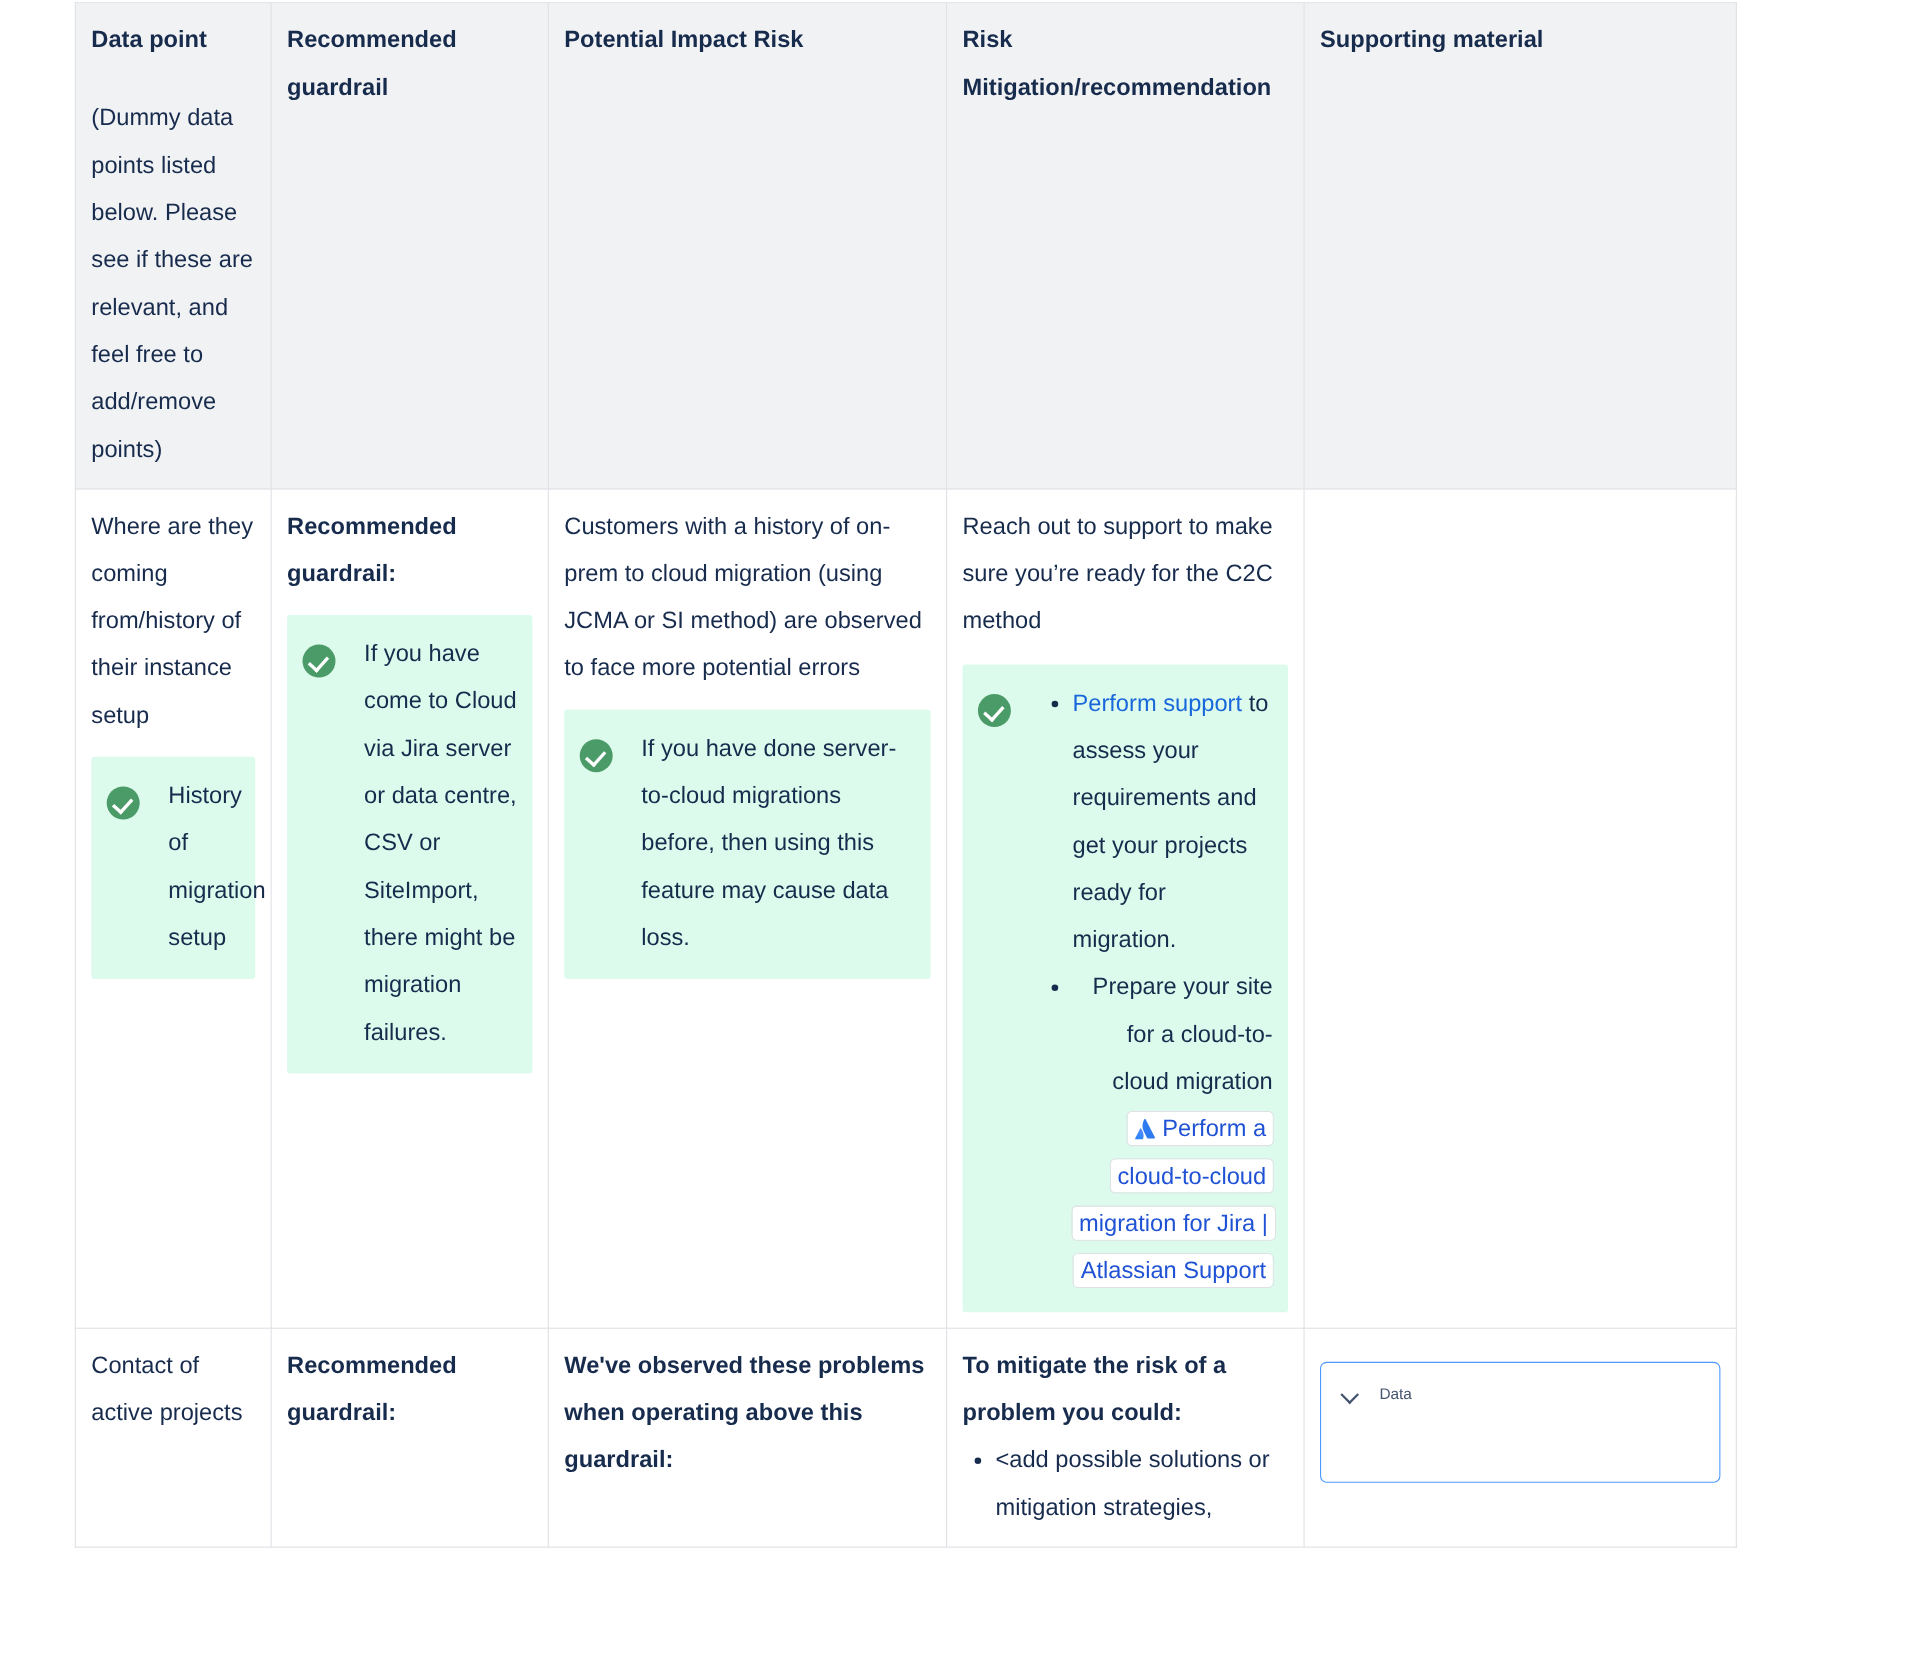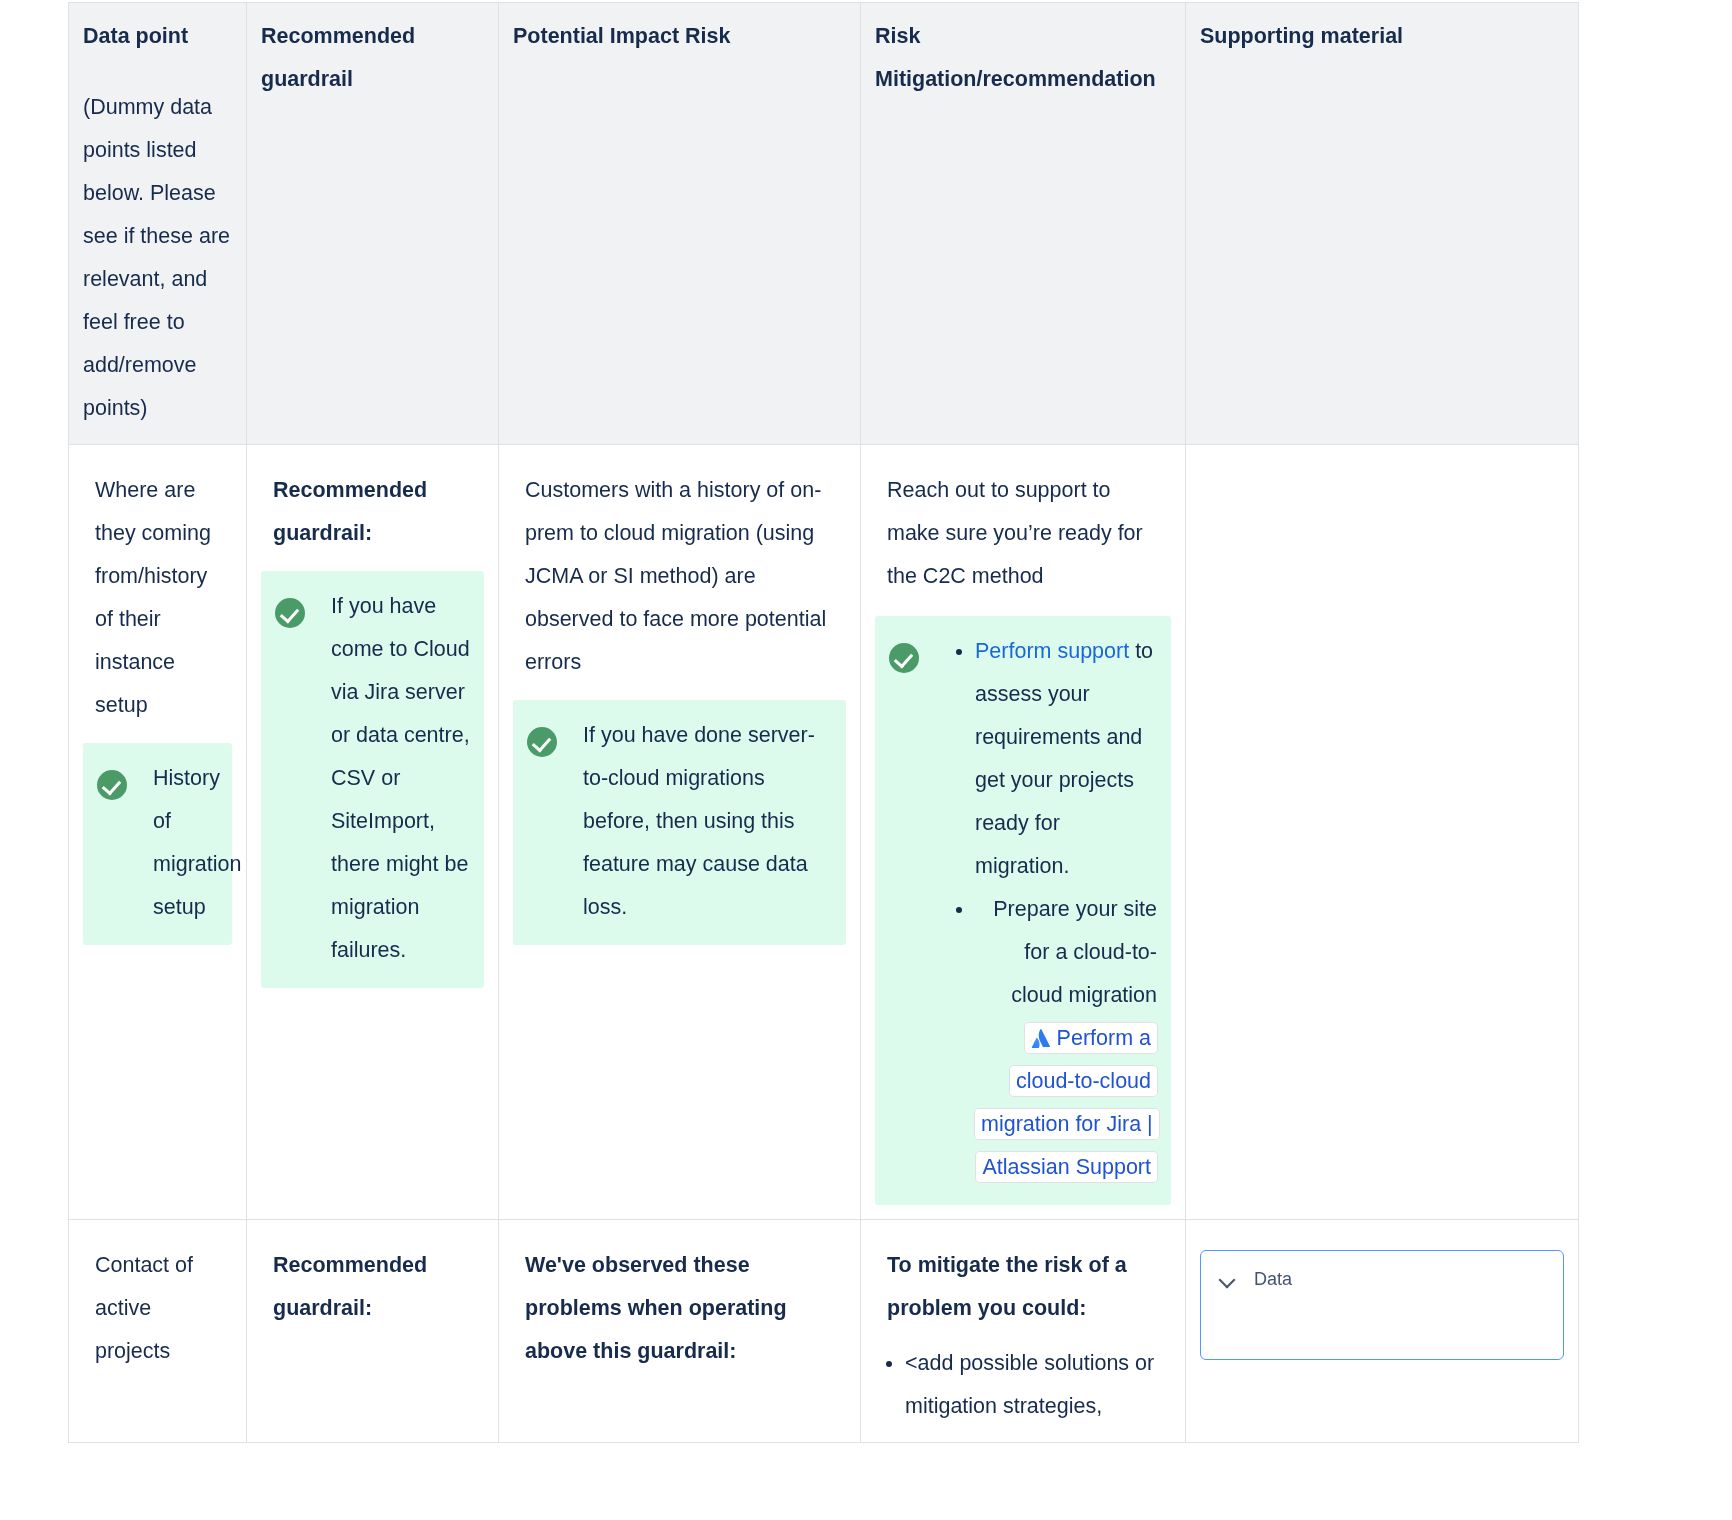--- a/index.html
+++ b/index.html
@@ -48,21 +48,21 @@
   table.guardrail-table th {
     background: #f1f2f4;
     font-weight: 700;
     height: 370px;
   }
   table.guardrail-table th .subnote {
     display: block;
     font-weight: 400;
     margin-top: 28px;
   }
-  td p { margin: 12px; }
+  td p { margin: 0; }
 
   .strong { font-weight: 700; }
 
   
   .panel-green {
     background: #dcfff1;
     background: #ddfbec;
     display: flex;
     align-items: flex-start;
     gap: 26px;
@@ -134,21 +134,21 @@
     margin-top: 18px;
     padding: 14px 18px 20px 18px;
     min-height: 110px;
     background: #ffffff;
   }
   .expand-head {
     display: flex;
     align-items: center;
     gap: 18px;
     color: #44546f;
-    font-size: 18px;
+    font-size: 14px;
     line-height: 28px;
   }
   .chev {
     width: 17px; height: 10px;
     flex: 0 0 auto;
     position: relative;
   }
   .chev::before {
     content: "";
     position: absolute;

